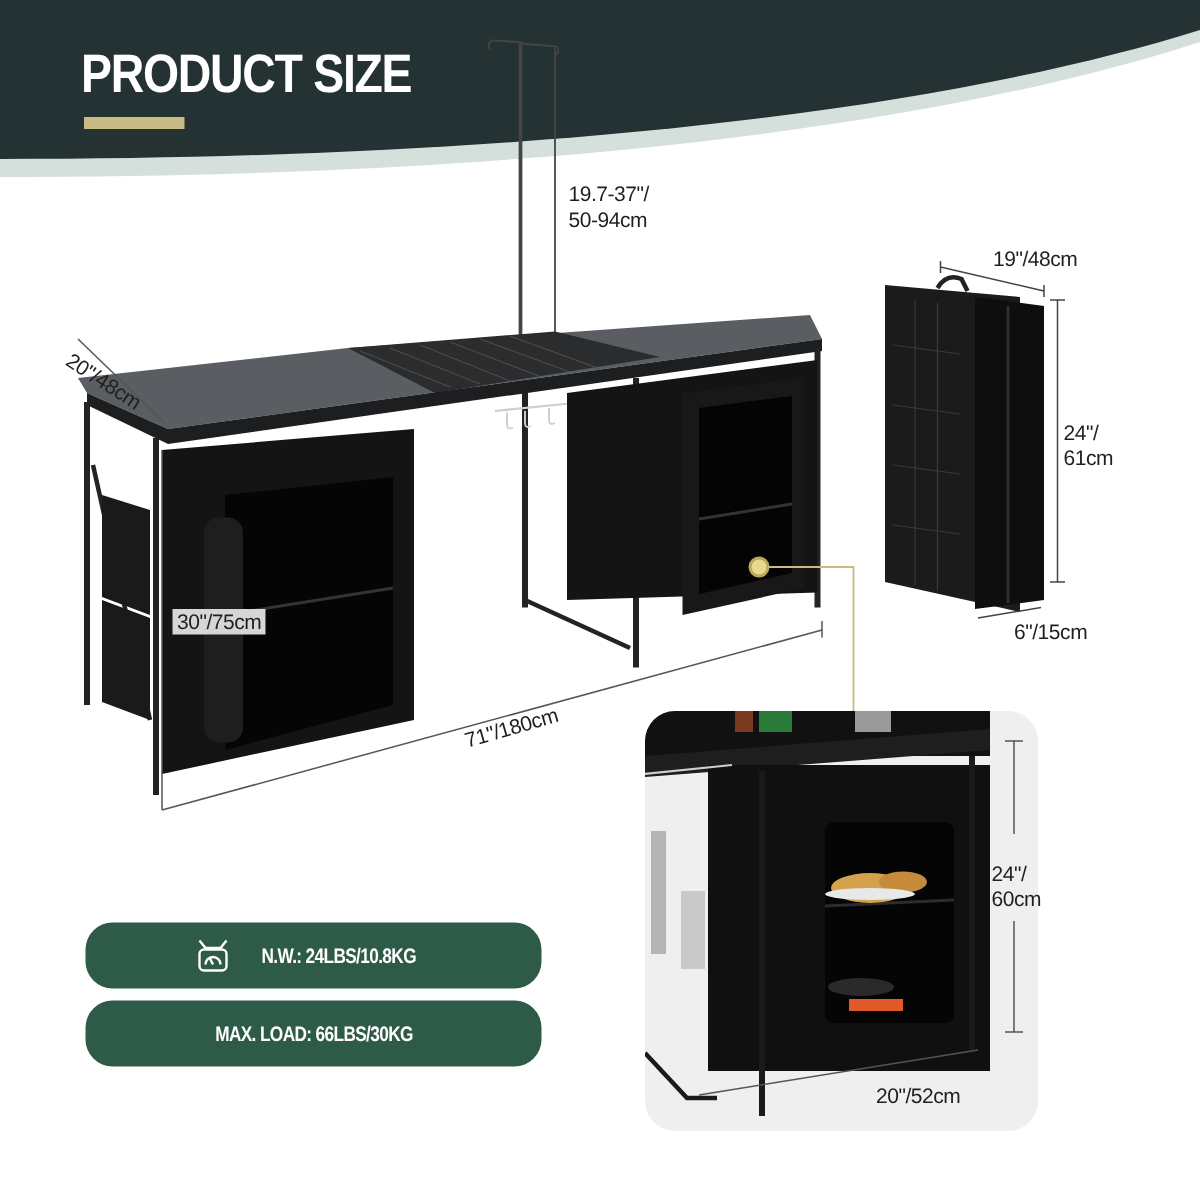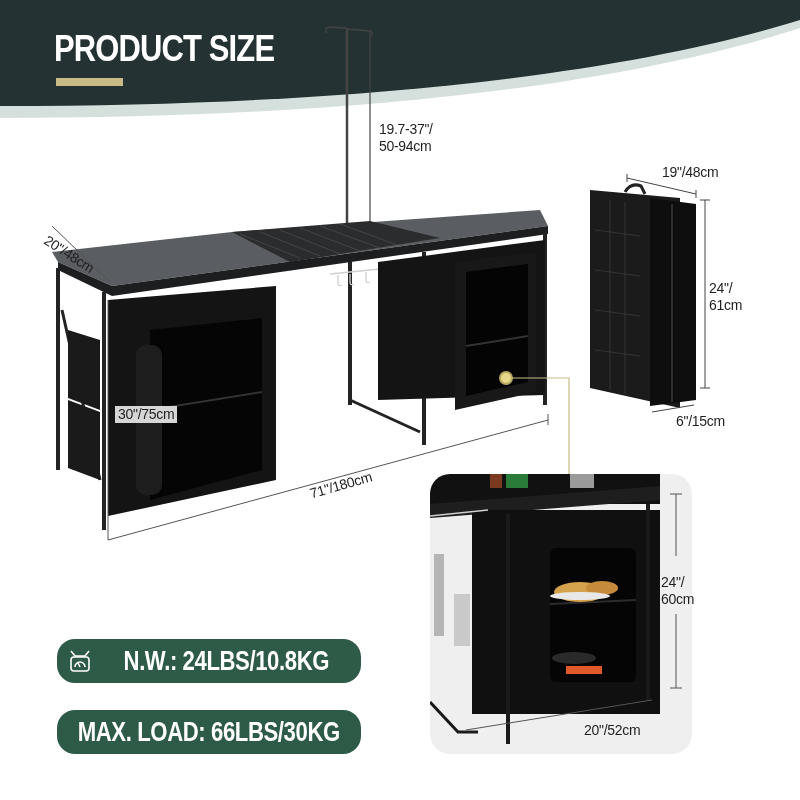--- a/index.html
+++ b/index.html
@@ -22,25 +22,25 @@
 
     .inset-card {
       position: absolute; left: 430px; top: 474px; width: 262px; height: 280px;
       background: #efefef; border-radius: 20px; overflow: hidden;
     }
 
     .spec-pill {
       position: absolute; left: 57px; width: 304px; height: 44px;
       background: #2e5a48; border-radius: 18px;
       display: flex; align-items: center; justify-content: center; gap: 8px;
-      color: #ffffff; font-weight: 700; font-size: 27px; letter-spacing: -0.5px; margin-top: 24px;
+      color: #ffffff; font-weight: 700; font-size: 14px; letter-spacing: -0.5px;
     }
     .spec-pill .txt { display: inline-block; transform: scaleX(0.82); transform-origin: center; white-space: nowrap; }
     .pill-1 { top: 615px; }
-    .pill-2 { top: 686px; justify-content: center; }
+    .pill-2 { top: 667px; justify-content: center; }
     .scale-icon { width: 26px; height: 26px; }
   </style>
 </head>
 <body>
 
 <svg class="header-bg" viewBox="0 0 800 140" preserveAspectRatio="none">
   <path d="M0 0 H800 V28 C640 80 380 118 0 118 Z" fill="#d5e0dc"></path>
   <path d="M0 0 H800 V20 C640 70 380 106 0 106 Z" fill="#243233"></path>
 </svg>
 <div class="page-title">PRODUCT SIZE</div>

